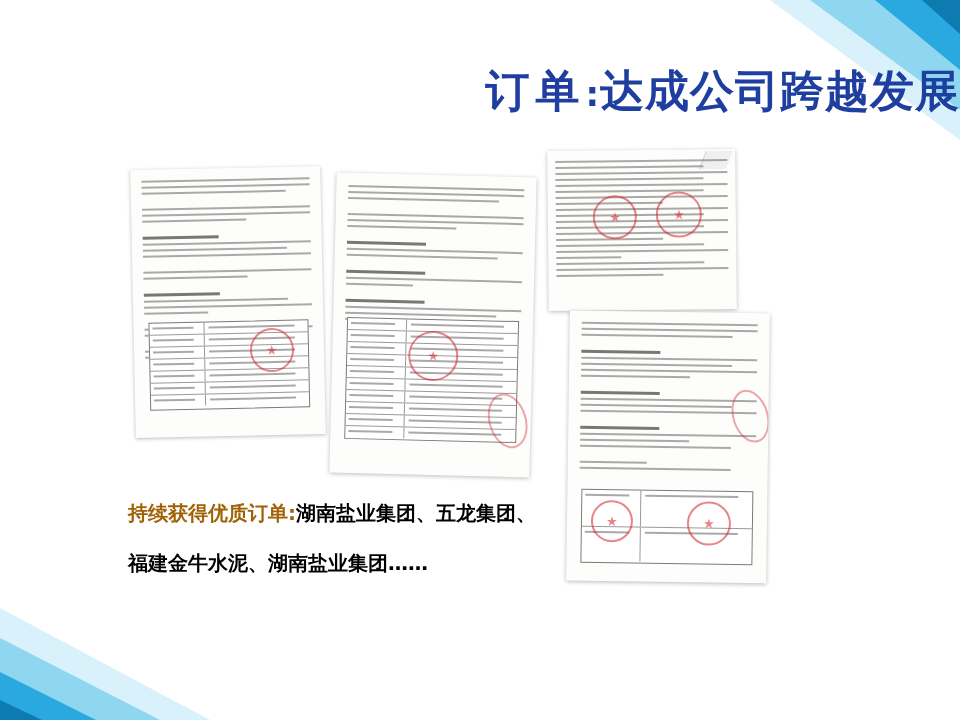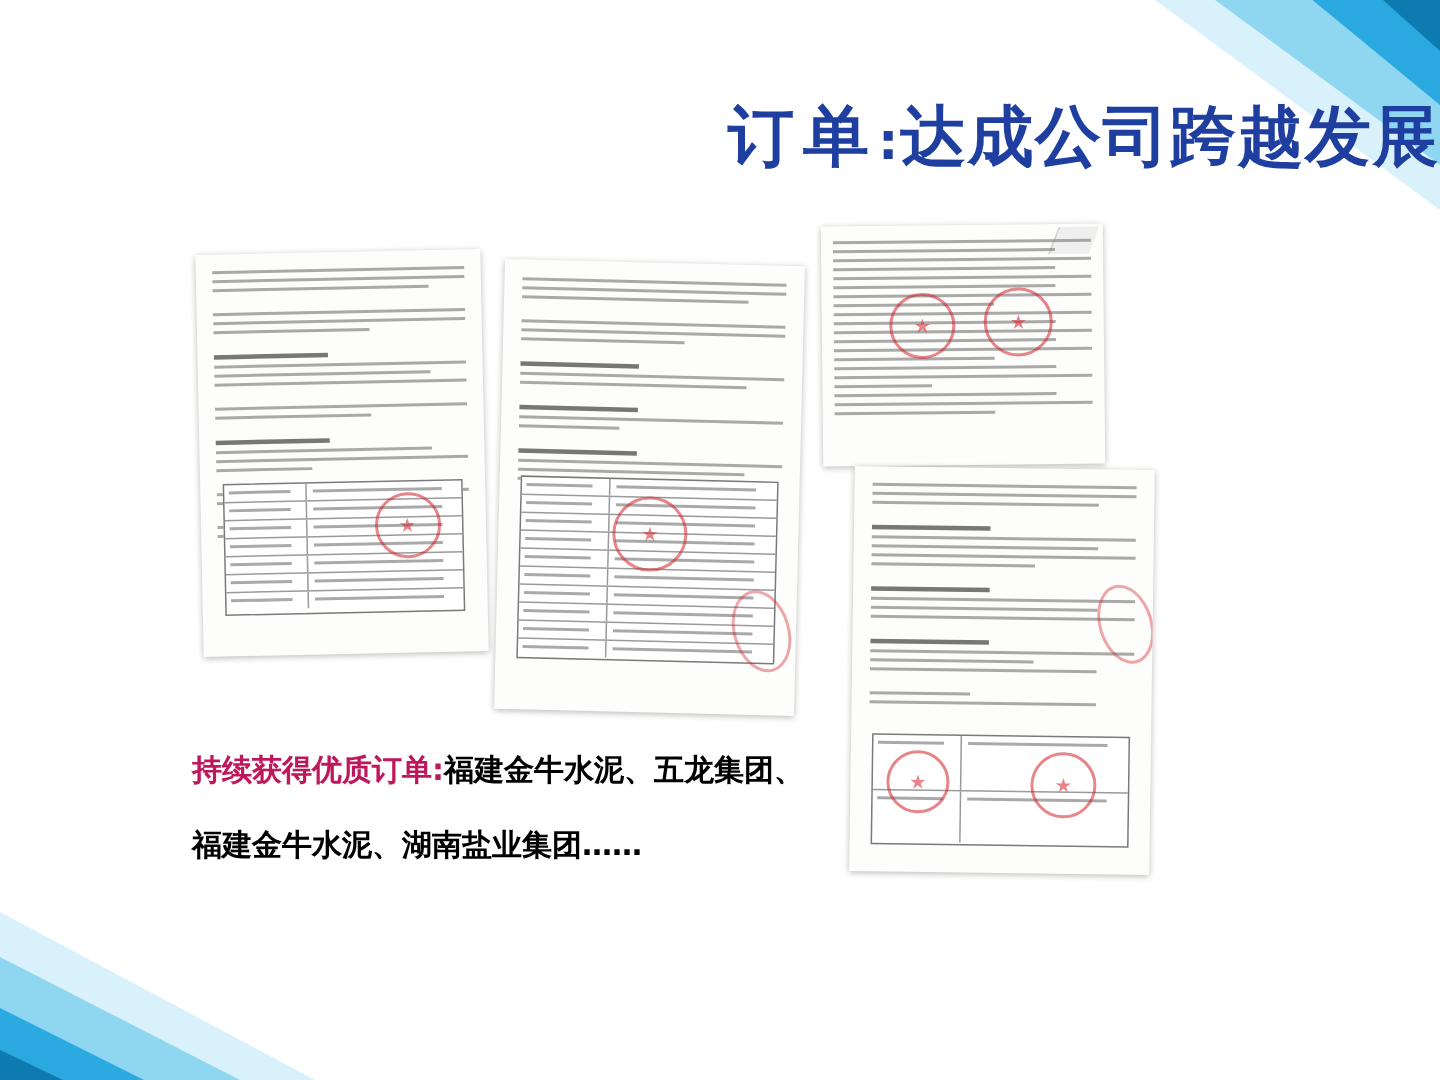--- a/index.html
+++ b/index.html
@@ -157,21 +157,21 @@
     left: 128px;
     top: 488px;
     width: 560px;
     font-family: "DejaVu Sans", sans-serif;
     font-size: 20px;
     font-weight: bold;
     line-height: 50px;
     color: #000000;
     white-space: nowrap;
   }
-  .caption .hl { color: #be185d; }
+  .caption .hl { color: #a16207; }
 </style>
 </head>
 <body>
 
 <div class="slide">
 
   <svg class="corner-tr" viewBox="0 0 300 140" preserveAspectRatio="none">
     <polygon points="300,0 300,140 110,0" fill="#d9f1fb"></polygon>
     <polygon points="300,0 300,110 150,0" fill="#8fd6f0"></polygon>
     <polygon points="300,0 300,70 215,0" fill="#2aa9e0"></polygon>
@@ -385,18 +385,18 @@
           <span class="cellline2"></span>
         </div>
     </div>
     <div class="stamp" style="left:12%; top:70%; width:38px; height:38px;"></div>
     <div class="stamp" style="right:18%; top:70%; width:40px; height:40px;"></div>
     <div class="stamp-oval" style="right:0%; top:28%; width:32px; height:50px;"></div>
   </div>
 
   <div class="caption">
     <div>
-      <span class="hl">持续获得优质订单</span><span class="hl">:</span><span>福建金牛水泥、五龙集团、</span>
+      <span class="hl">持续获得优质订单</span><span class="hl">:</span><span>湖南盐业集团、五龙集团、</span>
     </div>
     <div>福建金牛水泥、湖南盐业集团……</div>
   </div>
 
 </div>
 
 </body></html>

